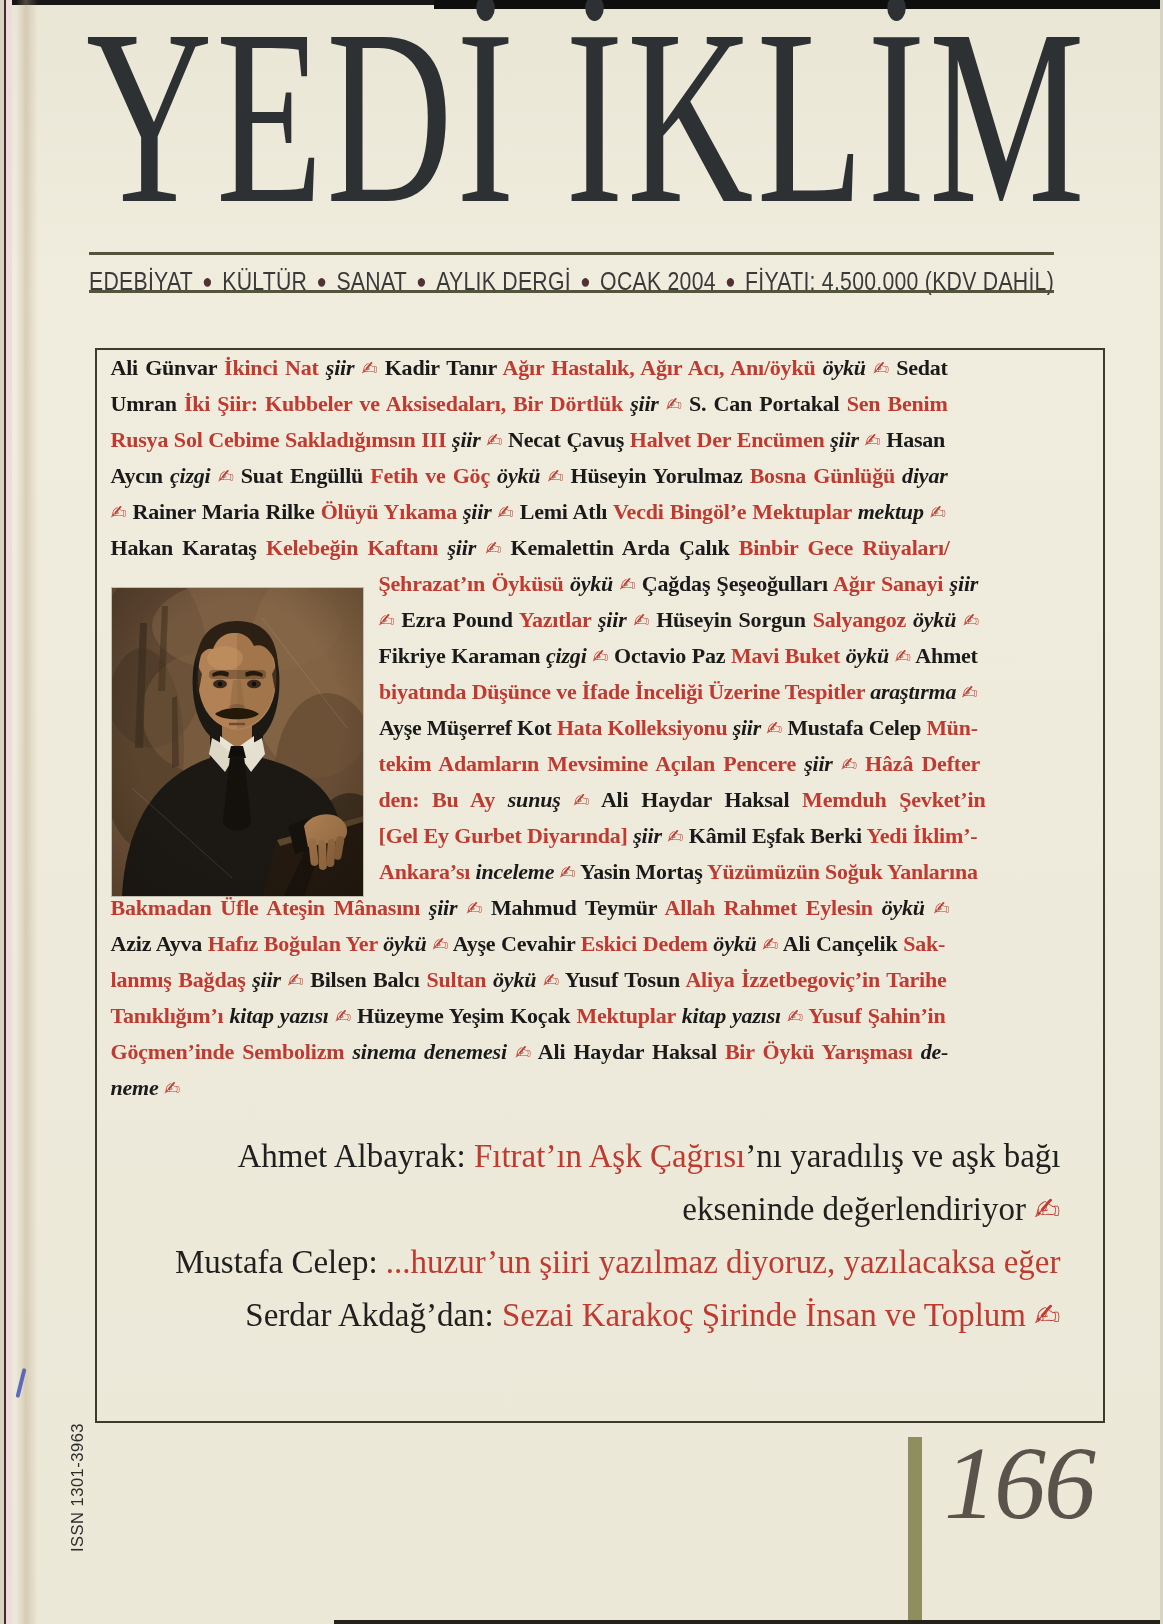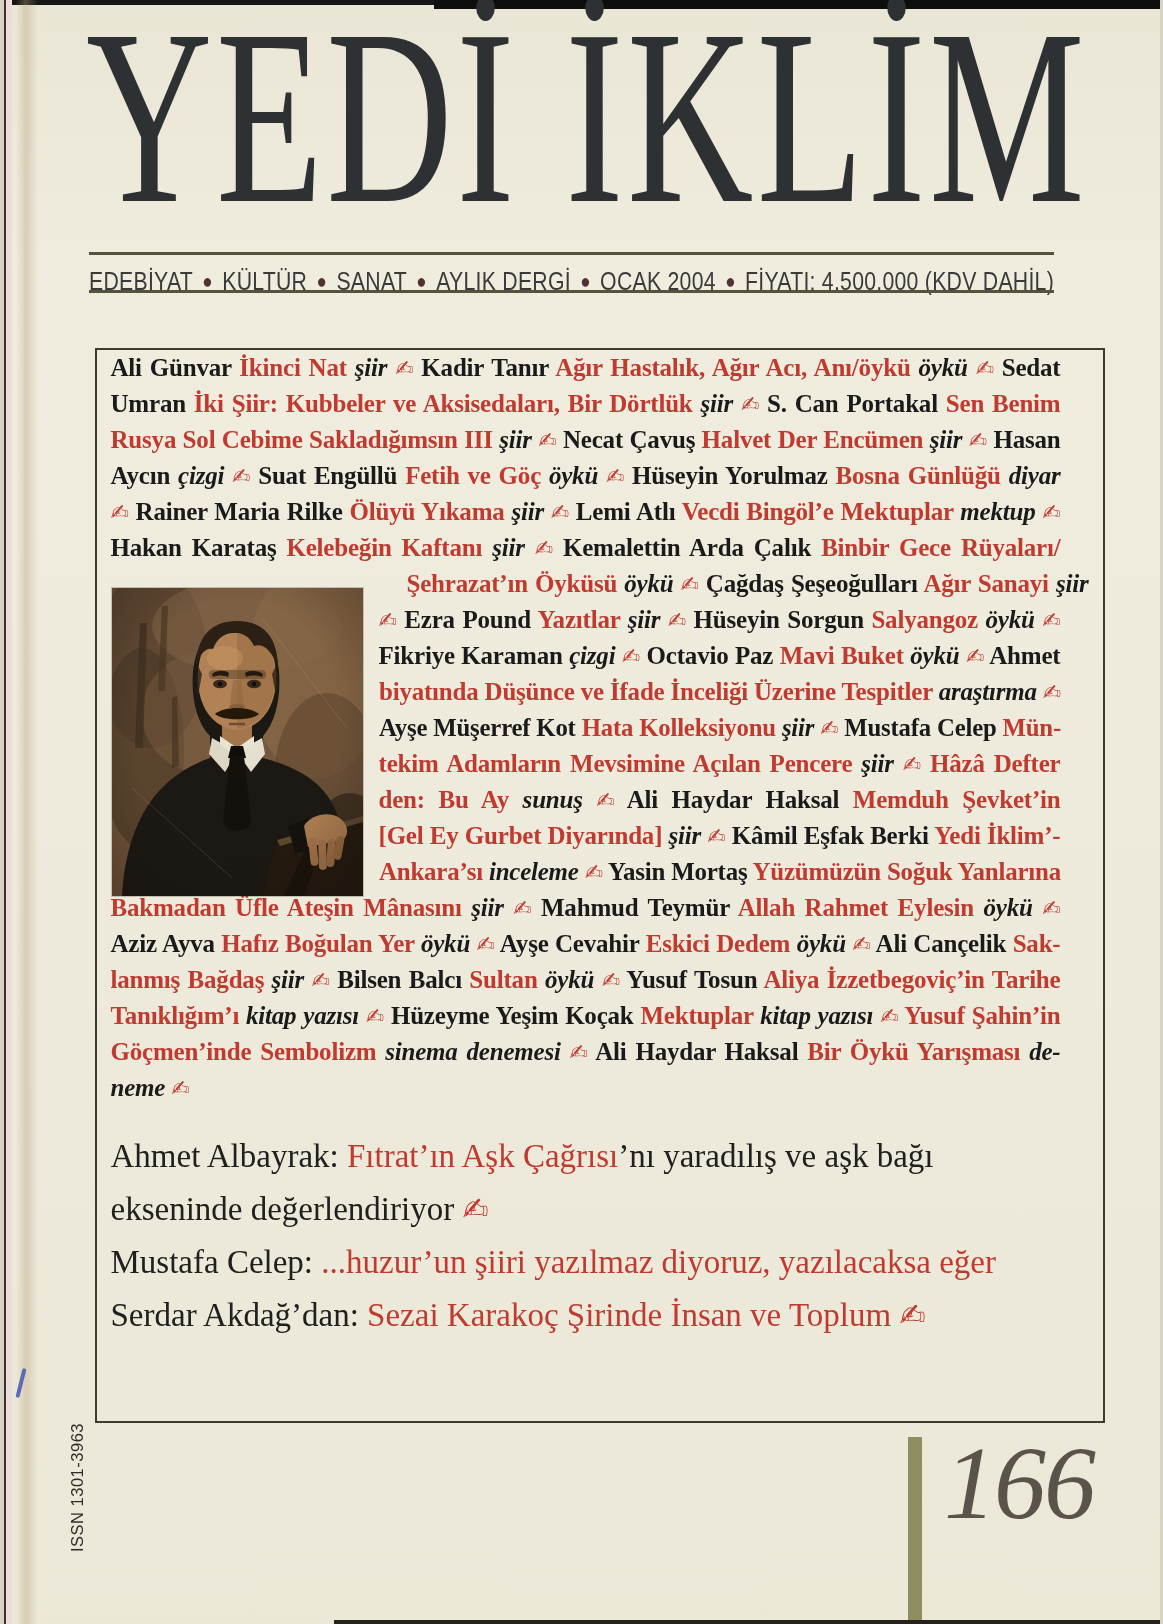--- a/index.html
+++ b/index.html
@@ -28,33 +28,33 @@
   .rule{position:absolute;left:85px;width:965px;height:3px;background:var(--rule);}
   .rule.top{top:252px;} .rule.bot{top:290px;}
   .tagline{position:absolute;left:85px;top:257px;width:965px;height:32px;line-height:32px;
     font-family:"Liberation Sans",sans-serif;font-size:25px;color:#3a3a3a;letter-spacing:.3px;white-space:nowrap;margin-top:8px;}
   .tagline .bullet{color:var(--bullet);font-size:20px;padding:0 11px;vertical-align:2px;}
   
   .frame{position:absolute;left:91px;top:348px;width:1010px;height:1075px;
     border:2px solid #3c3c2c;box-sizing:border-box;}
   
   .catalog{position:absolute;left:107px;top:350px;width:950px;
-    font-family:"Liberation Serif",serif;font-size:25px;font-weight:700;
+    font-family:"Liberation Serif",serif;font-size:22px;font-weight:700;
     color:var(--text);letter-spacing:-.2px;}
   .catalog .tline{height:36px;line-height:36px;text-align:left;}
   .catalog .tline.indent{margin-left:268px;}
   .inner{display:inline-block;white-space:nowrap;transform-origin:left center;}
   .s-name{color:var(--text);font-weight:700;}
   .s-work{color:var(--red);font-weight:700;}
   .s-genre{color:var(--text);font-weight:700;font-style:italic;}
   .s-pen{color:var(--red);font-family:"DejaVu Sans",sans-serif;font-weight:400;font-size:.88em;}
   
   .feat{position:absolute;left:107px;top:1130px;width:950px;
     font-family:"Liberation Serif",serif;font-size:33px;font-weight:400;color:#20211f;}
-  .feat .tline{height:53px;line-height:53px;text-align:left;}
+  .feat .tline{height:53px;line-height:53px;text-align:right;}
   .feat .inner{transform-origin:center center;}
   .feat .s-name{font-weight:400;color:#20211f;}
   .feat .s-work{font-weight:400;color:var(--red);}
   .feat .s-pen{font-size:.95em;}
   
   .portrait{position:absolute;left:108px;top:588px;width:251px;height:308px;box-shadow:0 0 0 1px rgba(60,50,40,.25);}
   .portrait svg{display:block;width:100%;height:100%;}
   
   .issue-bar{position:absolute;left:904px;top:1437px;width:14px;height:183px;background:var(--olive);}
   .issue-num{position:absolute;left:928px;top:1428px;width:175px;height:112px;
@@ -85,21 +85,21 @@
 
   <div class="frame"></div>
 
   <div class="catalog">
       <div class="tline"><span class="inner" style="word-spacing: 1.84688px;"><span class="s-name">Ali Günvar </span><span class="s-work">İkinci Nat </span><span class="s-genre">şiir </span><span class="s-pen">✍</span><span class="s-name"> Kadir Tanır </span><span class="s-work">Ağır Hastalık, Ağır Acı, Anı/öykü </span><span class="s-genre">öykü </span><span class="s-pen">✍</span><span class="s-name"> Sedat</span></span></div>
       <div class="tline"><span class="inner" style="word-spacing: 1.85268px; text-align: right;"><span class="s-name">Umran </span><span class="s-work">İki Şiir: Kubbeler ve Aksisedaları, Bir Dörtlük </span><span class="s-genre">şiir </span><span class="s-pen">✍</span><span class="s-name"> S. Can Portakal </span><span class="s-work">Sen Benim</span></span></div>
       <div class="tline"><span class="inner" style="word-spacing: 0.387277px;"><span class="s-work">Rusya Sol Cebime Sakladığımsın III </span><span class="s-genre">şiir </span><span class="s-pen">✍</span><span class="s-name"> Necat Çavuş </span><span class="s-work">Halvet Der Encümen </span><span class="s-genre">şiir </span><span class="s-pen">✍</span><span class="s-name"> Hasan</span></span></div>
       <div class="tline"><span class="inner" style="word-spacing: 1.81138px;"><span class="s-name">Aycın </span><span class="s-genre">çizgi </span><span class="s-pen">✍</span><span class="s-name"> Suat Engüllü </span><span class="s-work">Fetih ve Göç </span><span class="s-genre">öykü </span><span class="s-pen">✍</span><span class="s-name"> Hüseyin Yorulmaz </span><span class="s-work">Bosna Günlüğü </span><span class="s-genre">diyar</span></span></div>
       <div class="tline"><span class="inner" style="word-spacing: 0.748884px;"><span class="s-pen">✍</span><span class="s-name"> Rainer Maria Rilke </span><span class="s-work">Ölüyü Yıkama </span><span class="s-genre">şiir </span><span class="s-pen">✍</span><span class="s-name"> Lemi Atlı </span><span class="s-work">Vecdi Bingöl’e Mektuplar </span><span class="s-genre">mektup </span><span class="s-pen">✍</span></span></div>
       <div class="tline"><span class="inner" style="word-spacing: 3.95597px; text-align: center;"><span class="s-name">Hakan Karataş </span><span class="s-work">Kelebeğin Kaftanı </span><span class="s-genre">şiir </span><span class="s-pen">✍</span><span class="s-name"> Kemalettin Arda Çalık </span><span class="s-work">Binbir Gece Rüyaları/</span></span></div>
-      <div class="tline indent"><span class="inner" style="word-spacing: 1.02734px; margin-left: 28px;"><span class="s-work">Şehrazat’ın Öyküsü </span><span class="s-genre">öykü </span><span class="s-pen">✍</span><span class="s-name"> Çağdaş Şeşeoğulları </span><span class="s-work">Ağır Sanayi </span><span class="s-genre">şiir</span></span></div>
+      <div class="tline indent"><span class="inner" style="word-spacing: 1.02734px;"><span class="s-work">Şehrazat’ın Öyküsü </span><span class="s-genre">öykü </span><span class="s-pen">✍</span><span class="s-name"> Çağdaş Şeşeoğulları </span><span class="s-work">Ağır Sanayi </span><span class="s-genre">şiir</span></span></div>
       <div class="tline indent"><span class="inner" style="word-spacing: 1.49375px;"><span class="s-pen">✍</span><span class="s-name"> Ezra Pound </span><span class="s-work">Yazıtlar </span><span class="s-genre">şiir </span><span class="s-pen">✍</span><span class="s-name"> Hüseyin Sorgun </span><span class="s-work">Salyangoz </span><span class="s-genre">öykü </span><span class="s-pen">✍</span></span></div>
       <div class="tline indent"><span class="inner" style="word-spacing: 0.415625px;"><span class="s-name">Fikriye Karaman </span><span class="s-genre">çizgi </span><span class="s-pen">✍</span><span class="s-name"> Octavio Paz </span><span class="s-work">Mavi Buket </span><span class="s-genre">öykü </span><span class="s-pen">✍</span><span class="s-name"> Ahmet</span></span></div>
       <div class="tline indent"><span class="inner" style="transform: scaleX(0.99881);"><span class="s-work">biyatında Düşünce ve İfade İnceliği Üzerine Tespitler </span><span class="s-genre">araştırma </span><span class="s-pen">✍</span></span></div>
       <div class="tline indent"><span class="inner" style="transform: scaleX(0.991347);"><span class="s-name">Ayşe Müşerref Kot </span><span class="s-work">Hata Kolleksiyonu </span><span class="s-genre">şiir </span><span class="s-pen">✍</span><span class="s-name"> Mustafa Celep </span><span class="s-work">Mün-</span></span></div>
       <div class="tline indent"><span class="inner" style="word-spacing: 2.89453px;"><span class="s-work">tekim Adamların Mevsimine Açılan Pencere </span><span class="s-genre">şiir </span><span class="s-pen">✍</span><span class="s-work"> Hâzâ Defter</span></span></div>
       <div class="tline indent"><span class="inner" style="word-spacing: 7.47396px;"><span class="s-work">den: Bu Ay </span><span class="s-genre">sunuş </span><span class="s-pen">✍</span><span class="s-name"> Ali Haydar Haksal </span><span class="s-work">Memduh Şevket’in</span></span></div>
       <div class="tline indent"><span class="inner" style="word-spacing: 0.203125px;"><span class="s-work">[Gel Ey Gurbet Diyarında] </span><span class="s-genre">şiir </span><span class="s-pen">✍</span><span class="s-name"> Kâmil Eşfak Berki </span><span class="s-work">Yedi İklim’-</span></span></div>
       <div class="tline indent"><span class="inner" style="transform: scaleX(0.996689);"><span class="s-work">Ankara’sı </span><span class="s-genre">inceleme </span><span class="s-pen">✍</span><span class="s-name"> Yasin Mortaş </span><span class="s-work">Yüzümüzün Soğuk Yanlarına</span></span></div>
       <div class="tline"><span class="inner" style="word-spacing: 3.45833px;"><span class="s-work">Bakmadan Üfle Ateşin Mânasını </span><span class="s-genre">şiir </span><span class="s-pen">✍</span><span class="s-name"> Mahmud Teymür </span><span class="s-work">Allah Rahmet Eylesin </span><span class="s-genre">öykü </span><span class="s-pen">✍</span></span></div>
       <div class="tline"><span class="inner" style="word-spacing: 0.383333px;"><span class="s-name">Aziz Ayva </span><span class="s-work">Hafız Boğulan Yer </span><span class="s-genre">öykü </span><span class="s-pen">✍</span><span class="s-name"> Ayşe Cevahir </span><span class="s-work">Eskici Dedem </span><span class="s-genre">öykü </span><span class="s-pen">✍</span><span class="s-name"> Ali Cançelik </span><span class="s-work">Sak-</span></span></div>

